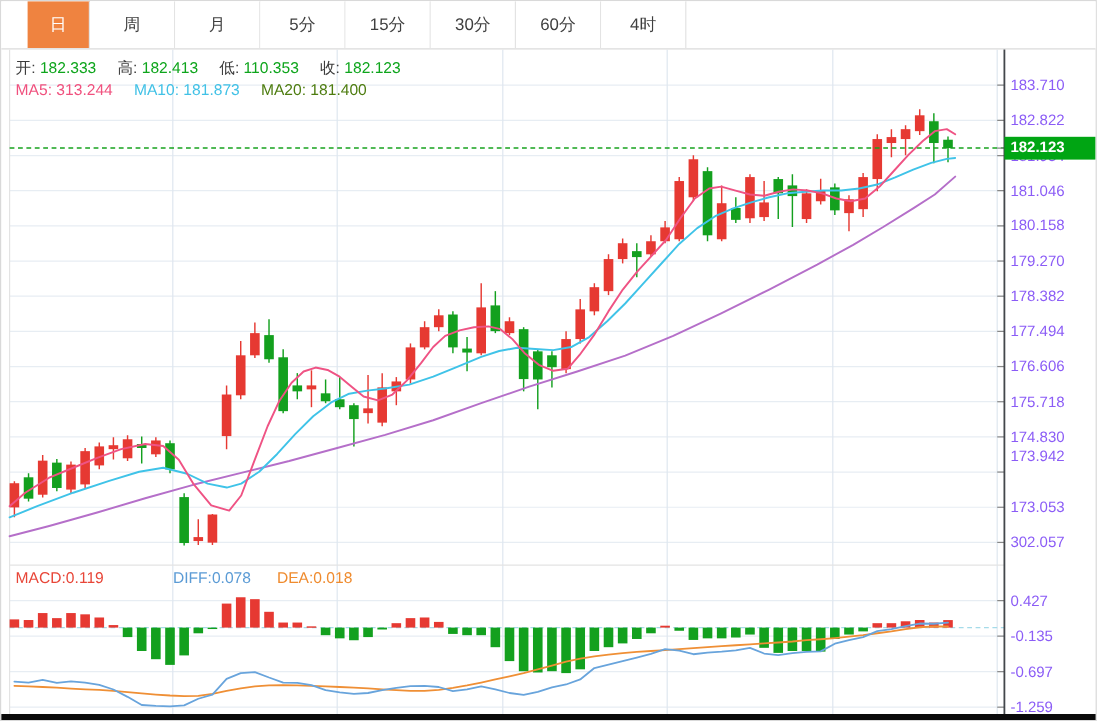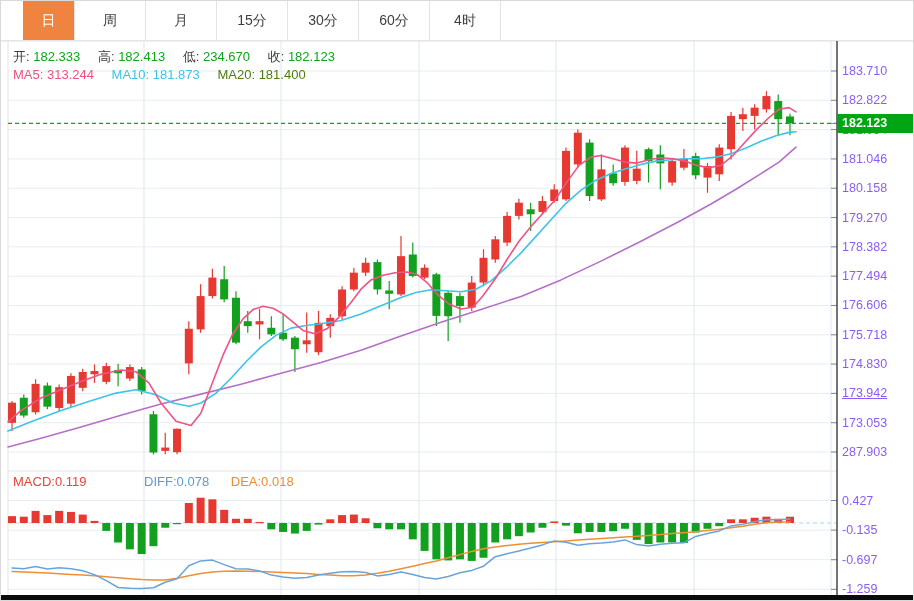--- a/index.html
+++ b/index.html
@@ -41,30 +41,31 @@
   }
   .bottom-band{position:absolute;left:0;top:594px;width:914px;height:7px;background:#0b0b0b;z-index:6;}
 </style>
 </head>
 <body>
 
 <div class="tabbar">
   <div class="tab first active">日</div>
   <div class="tab">周</div>
   <div class="tab">月</div>
+  <div class="tab">5分</div>
   <div class="tab">15分</div>
   <div class="tab">30分</div>
   <div class="tab">60分</div>
   <div class="tab">4时</div>
 </div>
 
 <div class="hdr" style="left:12px;top:47px;">
   <span><b class="lab">开:</b> <b class="grn">182.333</b></span>
   <span><b class="lab">高:</b> <b class="grn">182.413</b></span>
-  <span><b class="lab">低:</b> <b class="grn">234.670</b></span>
+  <span><b class="lab">低:</b> <b class="grn">110.353</b></span>
   <span><b class="lab">收:</b> <b class="grn">182.123</b></span>
 </div>
 <div class="hdr" style="left:12px;top:66px;">
   <span style="color:#f0517e;"><b>MA5:</b> <b>313.244</b></span>
   <span style="color:#41c1e6;"><b>MA10:</b> <b>181.873</b></span>
   <span style="color:#4d7c0f;"><b>MA20:</b> <b>181.400</b></span>
 </div>
 <div class="hdr" style="left:12px;top:473px;">
   <span style="color:#e84638;margin-right:18px;"><b>MACD:</b><b>0.119</b></span>
   <span style="color:#5b9bd5;margin-right:18px;margin-left:36px;"><b>DIFF:</b><b>0.078</b></span>
@@ -334,23 +335,23 @@
     <div class="axis-label" style="top: 91.3076px;">182.822</div>
     <div class="axis-label" style="top: 120.615px;">181.934</div>
     <div class="axis-label" style="top: 149.923px;">181.046</div>
     <div class="axis-label" style="top: 179.23px;">180.158</div>
     <div class="axis-label" style="top: 208.538px;">179.270</div>
     <div class="axis-label" style="top: 237.845px;">178.382</div>
     <div class="axis-label" style="top: 267.153px;">177.494</div>
     <div class="axis-label" style="top: 296.46px;">176.606</div>
     <div class="axis-label" style="top: 325.768px;">175.718</div>
     <div class="axis-label" style="top: 355.076px;">174.830</div>
-    <div class="axis-label" style="top: 384px; text-decoration: underline;">173.942</div>
+    <div class="axis-label" style="top: 371px;">173.942</div>
     <div class="axis-label" style="top: 413.724px;">173.053</div>
-    <div class="axis-label" style="top: 443.031px;">287.903</div>
+    <div class="axis-label" style="top: 443.031px;">302.057</div>
     <div class="axis-label" style="top: 491.51px;">0.427</div>
     <div class="axis-label" style="top: 521.11px;">-0.135</div>
     <div class="axis-label" style="top: 550.711px;">-0.697</div>
     <div class="axis-label" style="top: 580.312px;">-1.259</div>
   </div>
 
 <div class="price-tag" id="price-tag" style="top: 112.877px; background: rgb(0, 165, 19);">182.123</div>
 
 <div class="bottom-band"></div>
 

